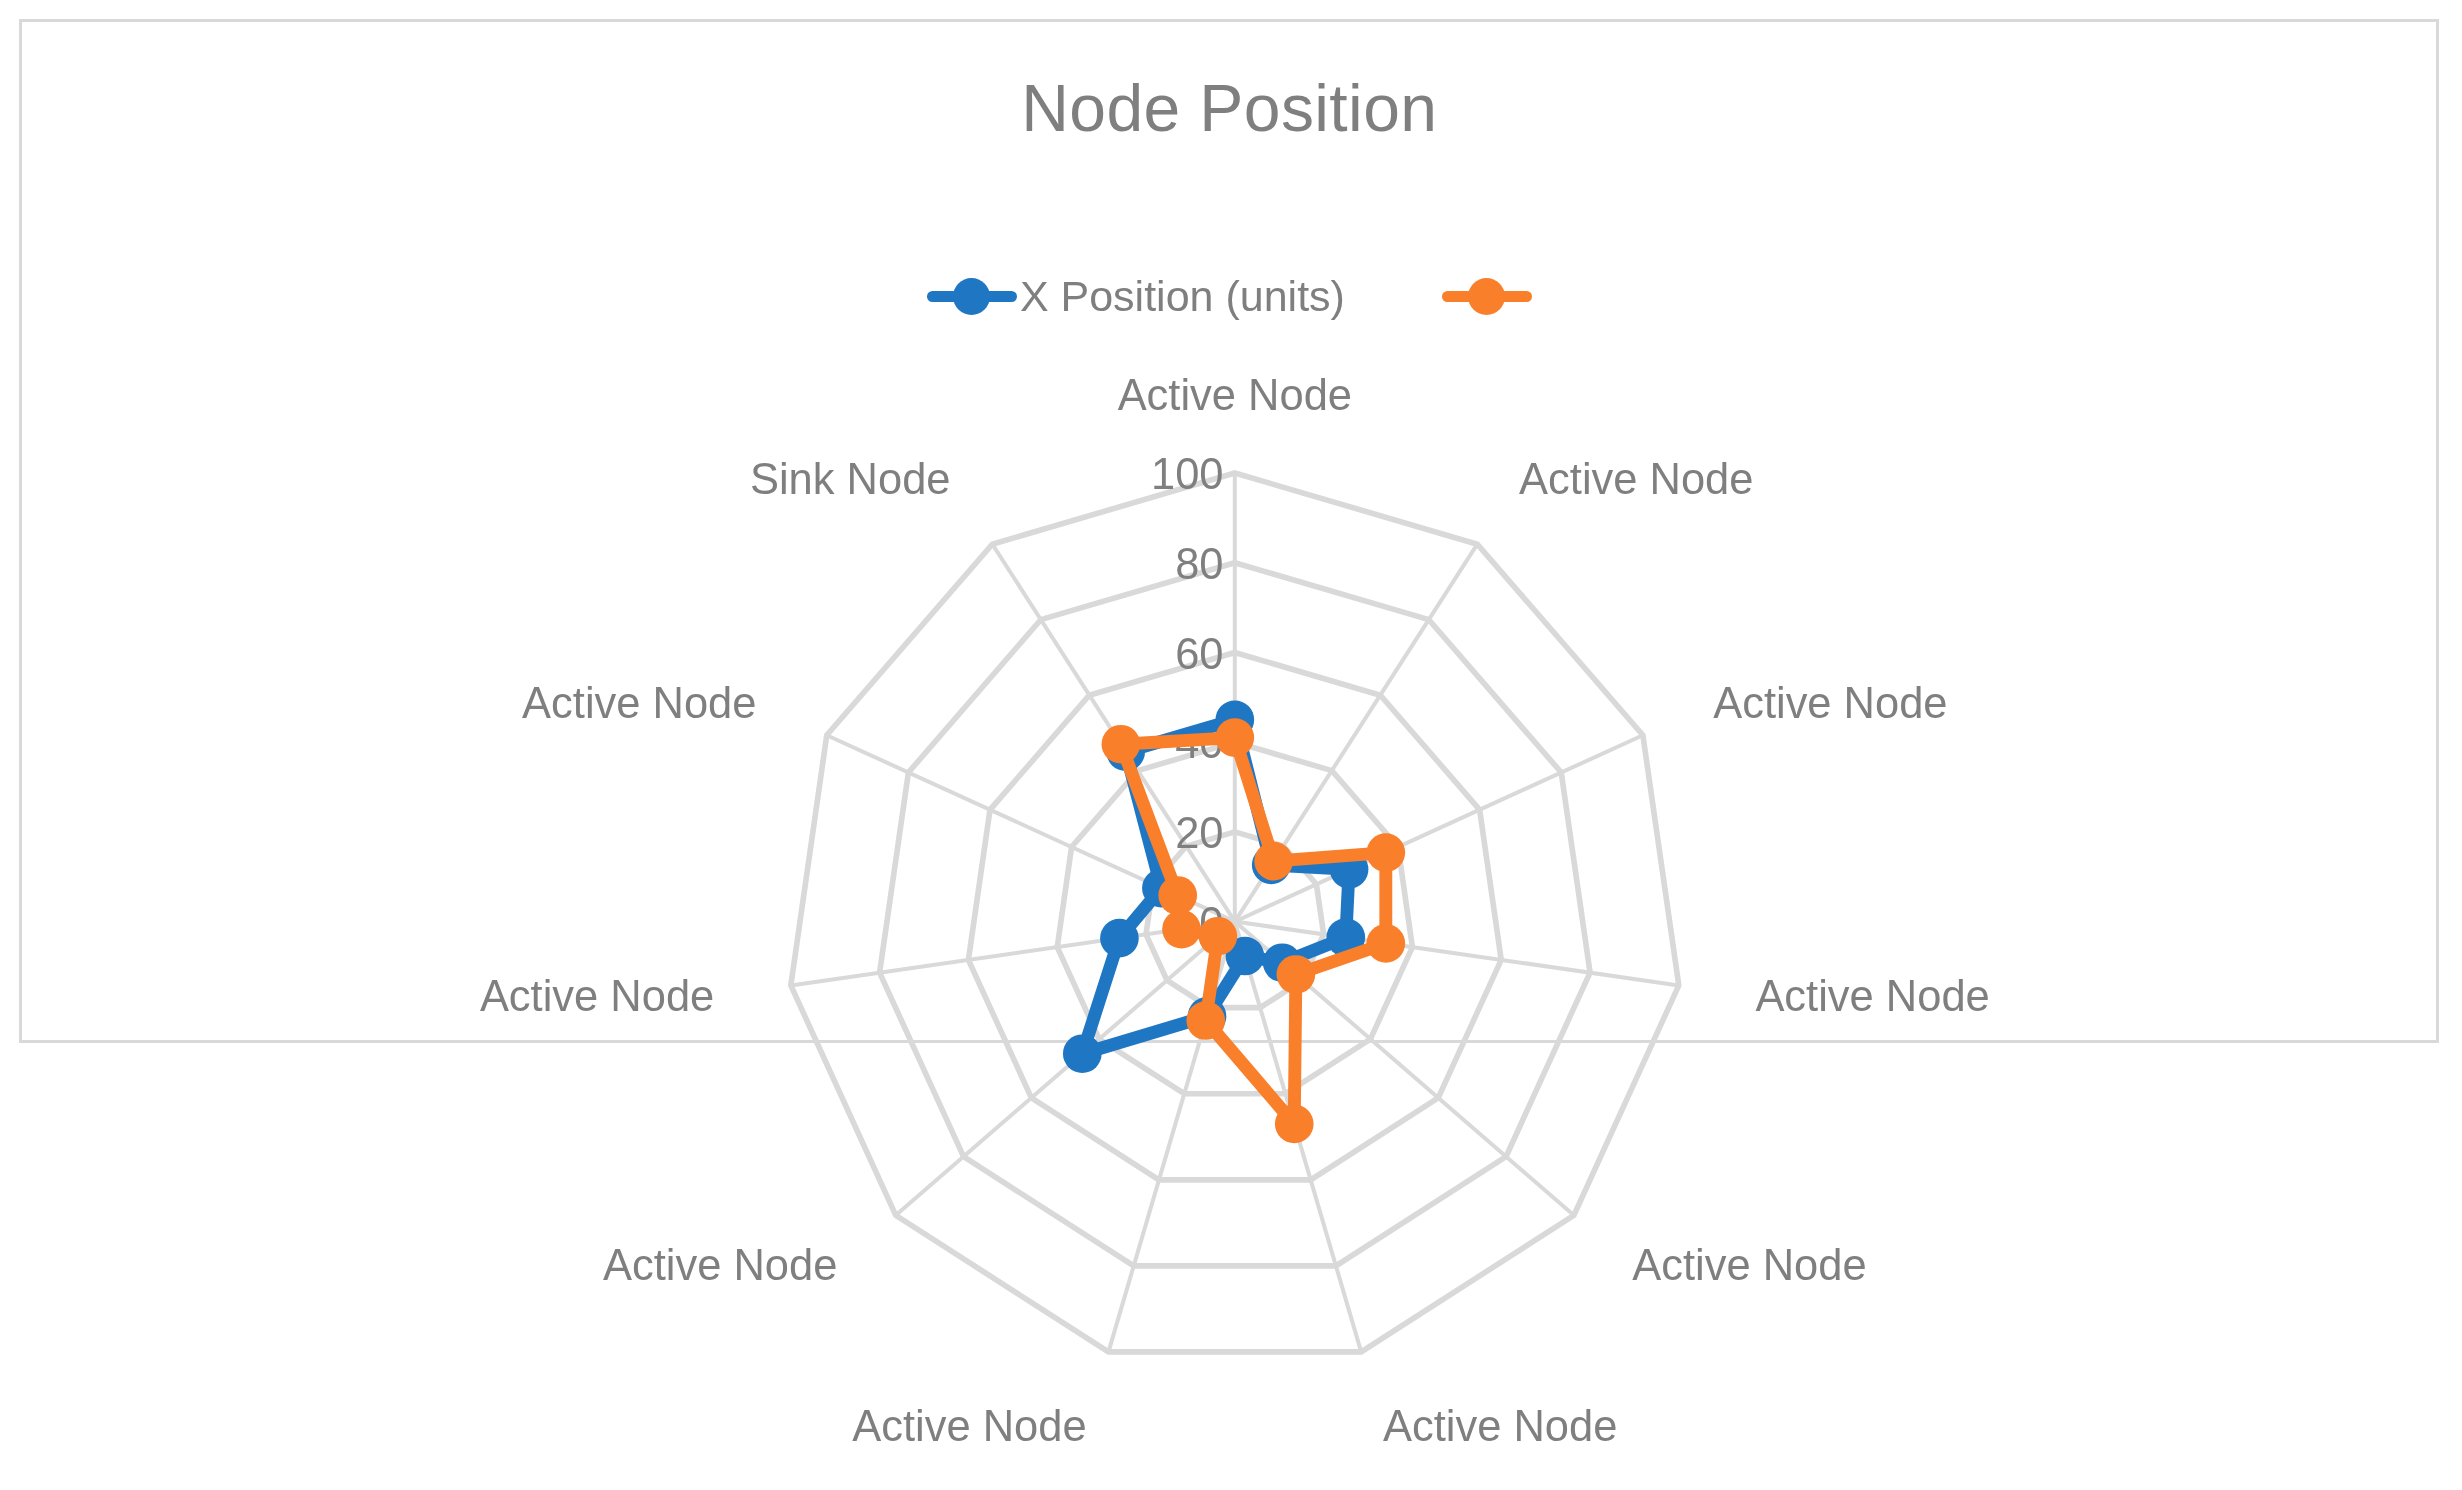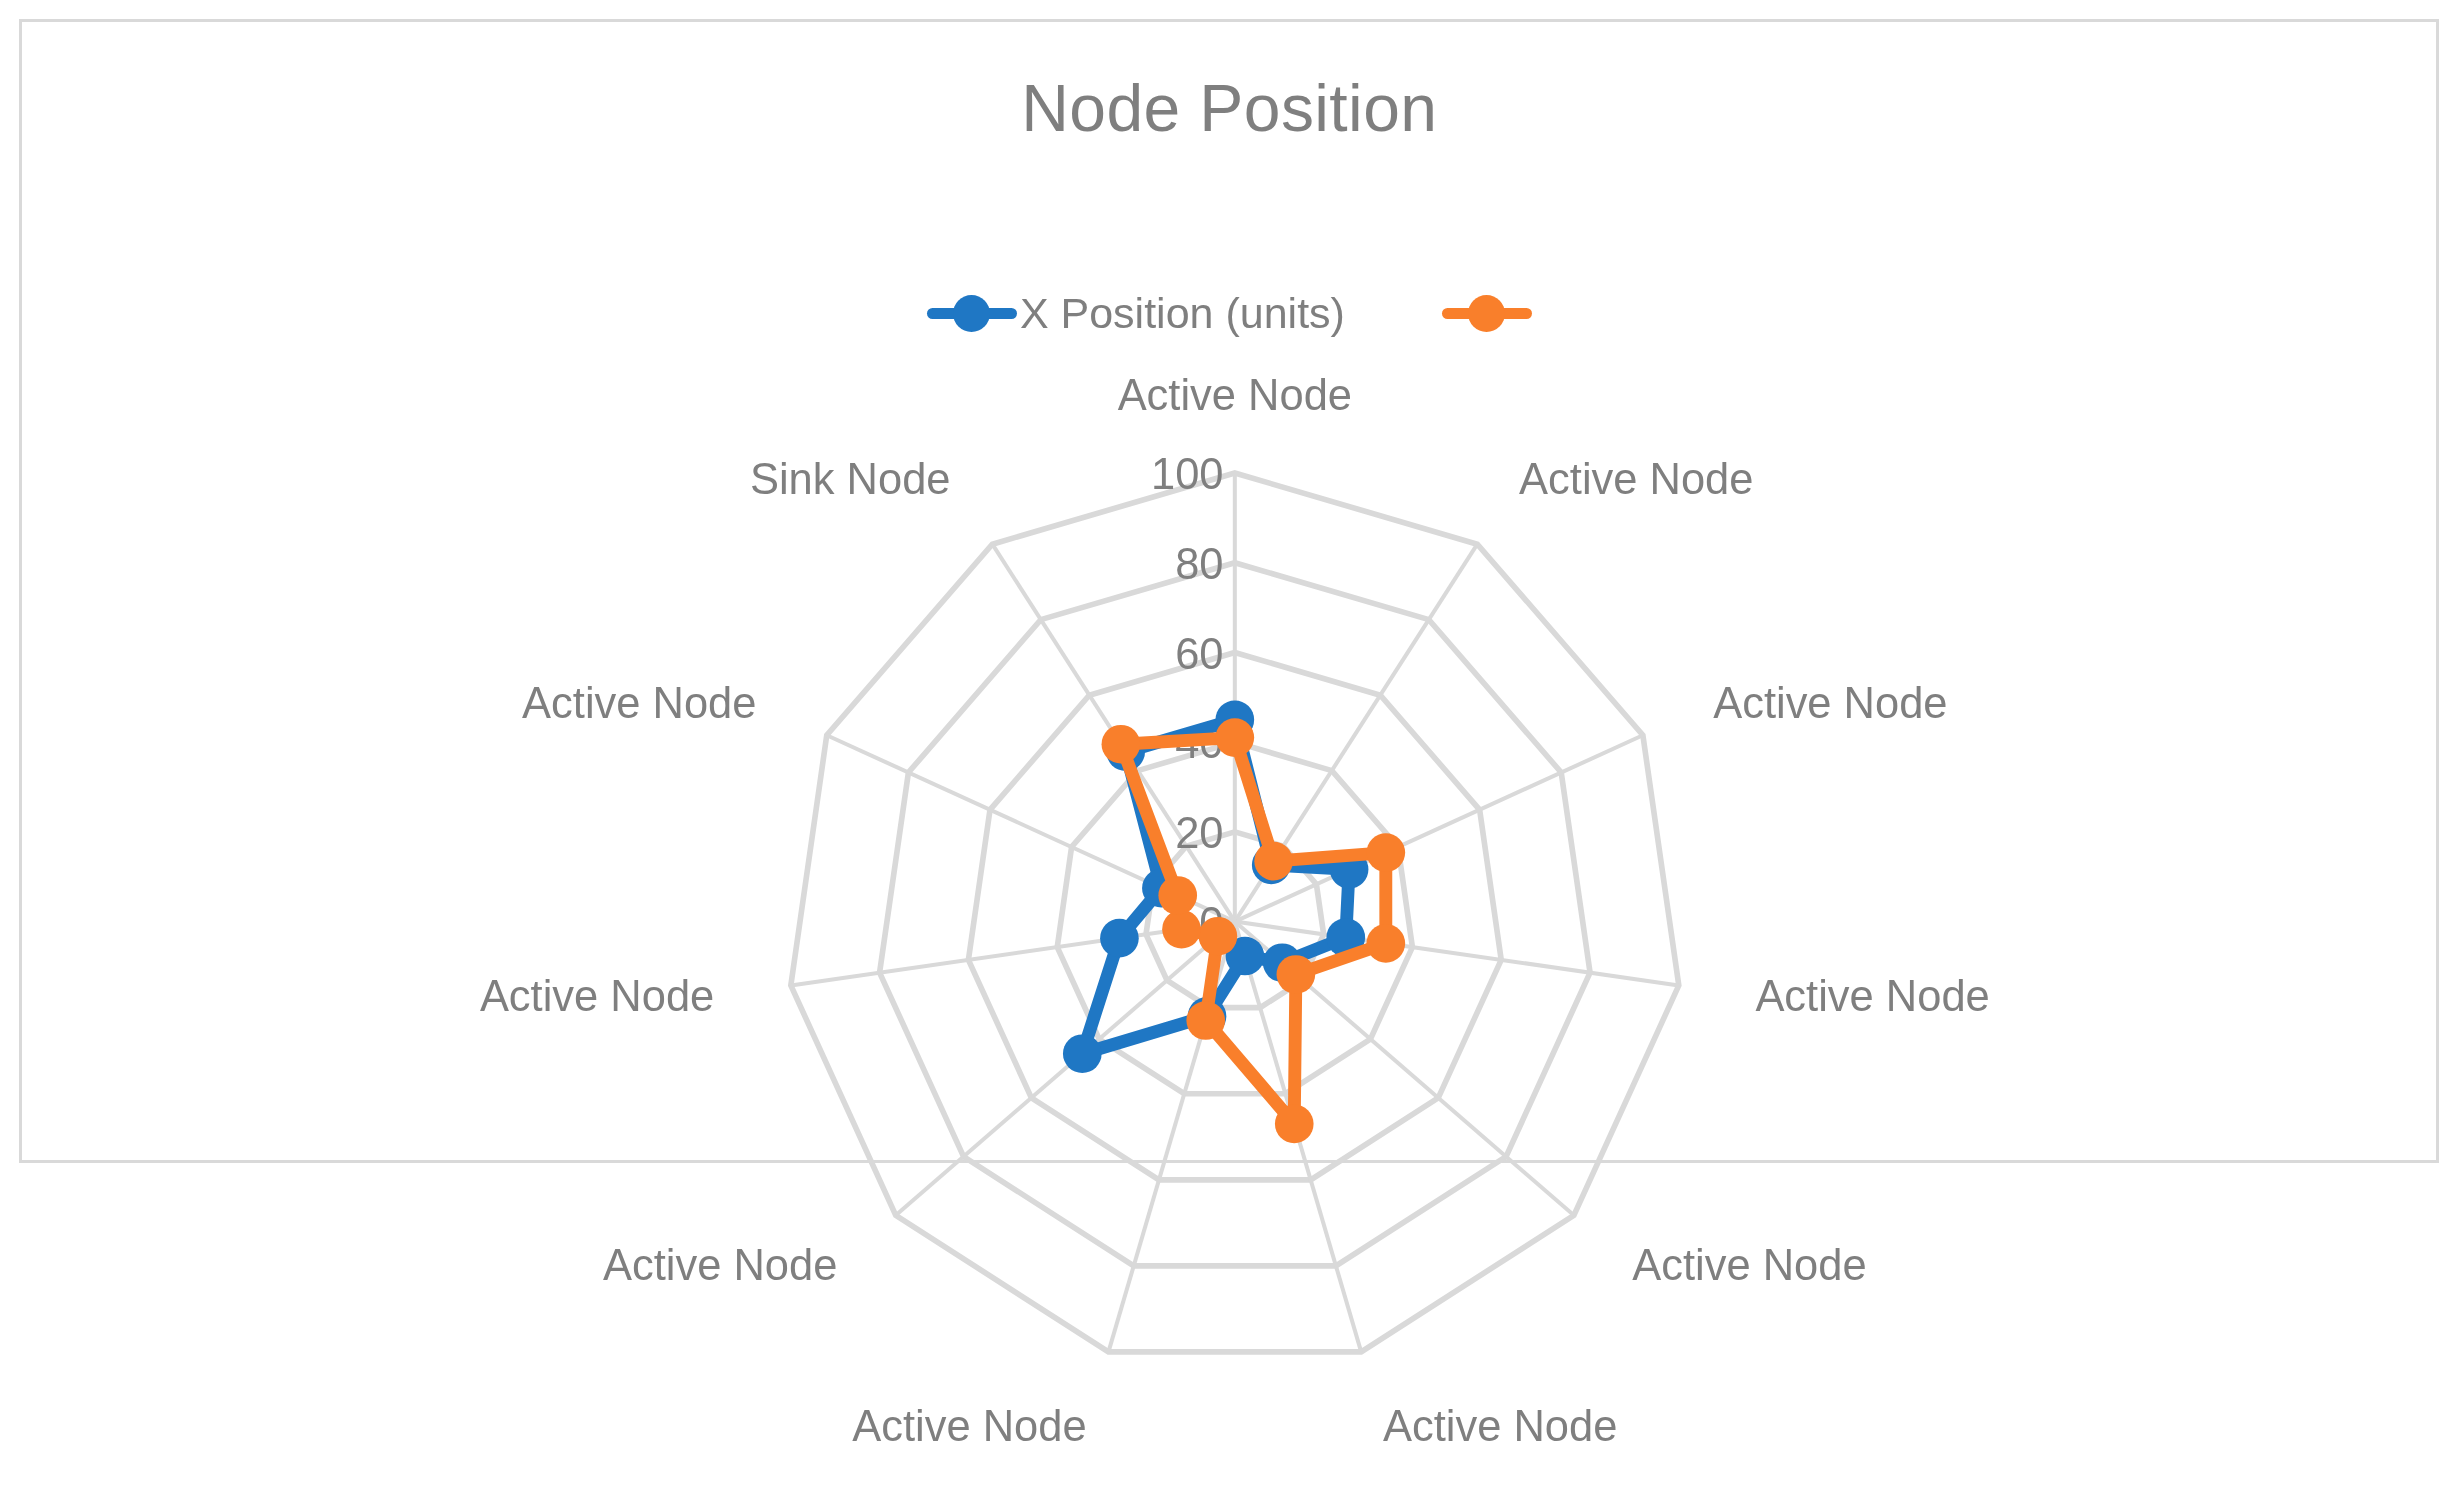--- a/index.html
+++ b/index.html
@@ -5,21 +5,21 @@
   html,body{margin:0;padding:0;}
   body{
     width:2462px;height:1490px;
     background:#ffffff;
     font-family:"Liberation Sans", sans-serif;
     overflow:hidden;
   }
   #frame{
     position:absolute;
     left:19.3px;top:19.3px;
-    width:2420px;height:1144px;
+    width:2420px;height:1024px;
     border:3.2px solid #d9d9d9;
     box-sizing:border-box;
     background:#ffffff;
   }
   #chart-title{
     position:absolute;
     top:48px;left:0;right:0;
     text-align:center;
     font-size:66px;
     color:#7f7f7f;
@@ -27,21 +27,20 @@
     letter-spacing:0.4px;
     white-space:nowrap;
   }
   #legend{
     position:absolute;
     top:250px;left:0;right:0;
     display:flex;
     justify-content:center;
     align-items:center;
     gap:97px;
-    margin-top:17px;
   }
   .legend-item{display:flex;align-items:center;gap:3.2px;}
   .legend-mark{
     position:relative;
     width:90px;height:11.3px;
     border-radius:5.6px;
   }
   .legend-mark::after{
     content:"";
     position:absolute;

